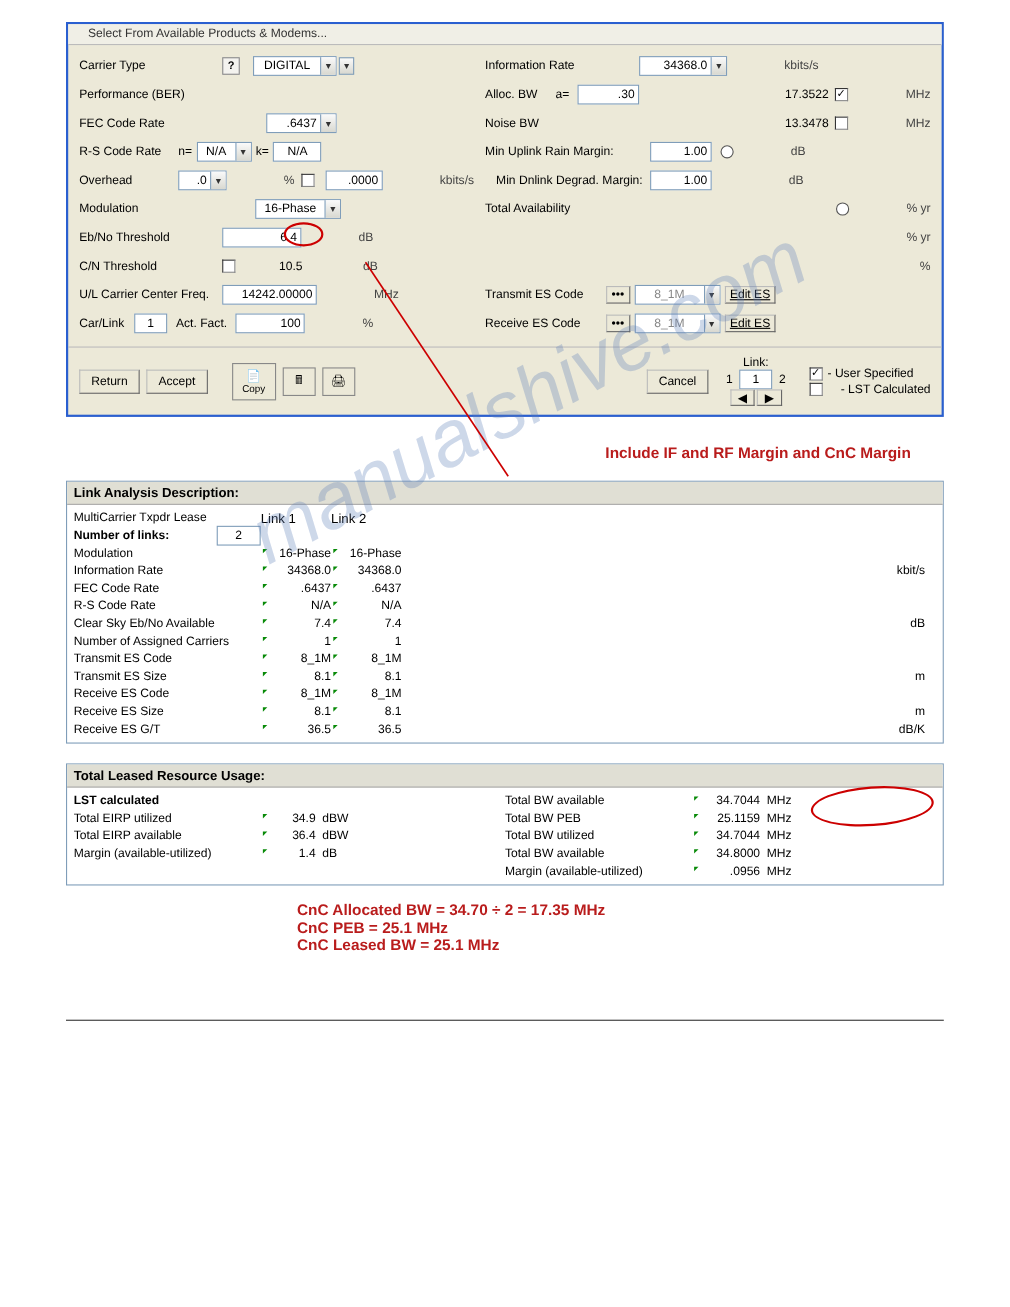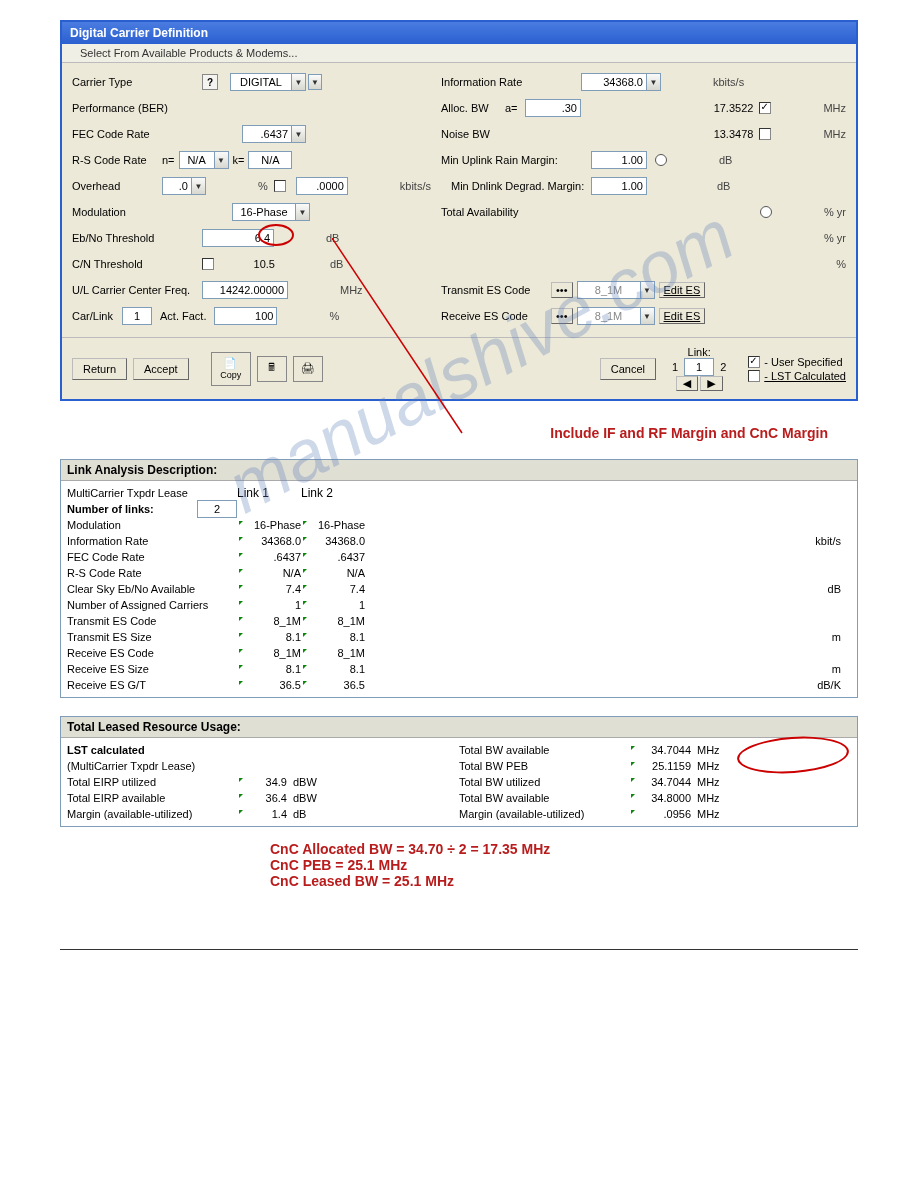--- a/index.html
+++ b/index.html
@@ -49,21 +49,20 @@
 svg.arrowline{position:absolute;pointer-events:none;z-index:8;}
 .bottomhr{border-top:1px solid #333;margin-top:60px;}
 </style>
 </head>
 <body>
 
 <div style="position:relative;">
 <div class="watermark" style="top:300px;left:140px;">manualshive.com</div>
 
 <div class="win">
-  <div class="titlebar">Digital Carrier Definition</div>
   <div class="toolbar"><span>Select From Available Products &amp; Modems...</span></div>
   <div class="formbody">
     <div class="cols">
 
       <div class="coll">
         <div class="row">
           <span class="lbl">Carrier Type</span>
           <span class="qbtn">?</span>
           <span style="width:12px;"></span>
           <span class="sel" style="width:76px;">
@@ -235,21 +234,21 @@
       <div style="display:flex;gap:2px;">
             <span class="btn" style="padding:0 6px;">◀</span>
             <span class="btn" style="padding:0 6px;">▶</span>
           </div>
     </div>
     <div style="display:flex;flex-direction:column;margin-left:16px;gap:2px;font-size:10px;">
       <div style="display:flex;align-items:center;gap:4px;">
             <span class="chk on"></span>
             <span>- User Specified</span>
           </div>
-      <div style="display:flex;gap:4px;text-decoration:underline;">
+      <div style="display:flex;gap:16px;">
             <span class="chk"></span>
             <span>- LST Calculated</span>
           </div>
     </div>
   </div>
 </div>
 
 <svg class="arrowline" style="top:218px;left:272px;" width="200" height="210">
   <line x1="0" y1="0" x2="130" y2="195" stroke="#cc0000" stroke-width="1.5"></line>
 </svg>
@@ -340,23 +339,20 @@
   </div>
 </div>
 
 <div class="panel" style="position:relative;">
   <div class="phead">Total Leased Resource Usage:</div>
   <div class="pbody">
     <div class="usage">
       <div class="ucolA">
         <div class="urow" style="font-weight:bold;">
               <span class="ulbl">LST calculated</span>
-            </div>
-        <div class="urow">
-              <span class="ulbl">(MultiCarrier Txpdr Lease)</span>
             </div>
         <div id="tl-left">
               <div class="urow">
                 <span class="ulbl">Total EIRP utilized</span>
                 <span class="uval"><span class="tick"></span>34.9</span>
                 <span class="uunit">dBW</span>
               </div>
               <div class="urow">
                 <span class="ulbl">Total EIRP available</span>
                 <span class="uval"><span class="tick"></span>36.4</span>

